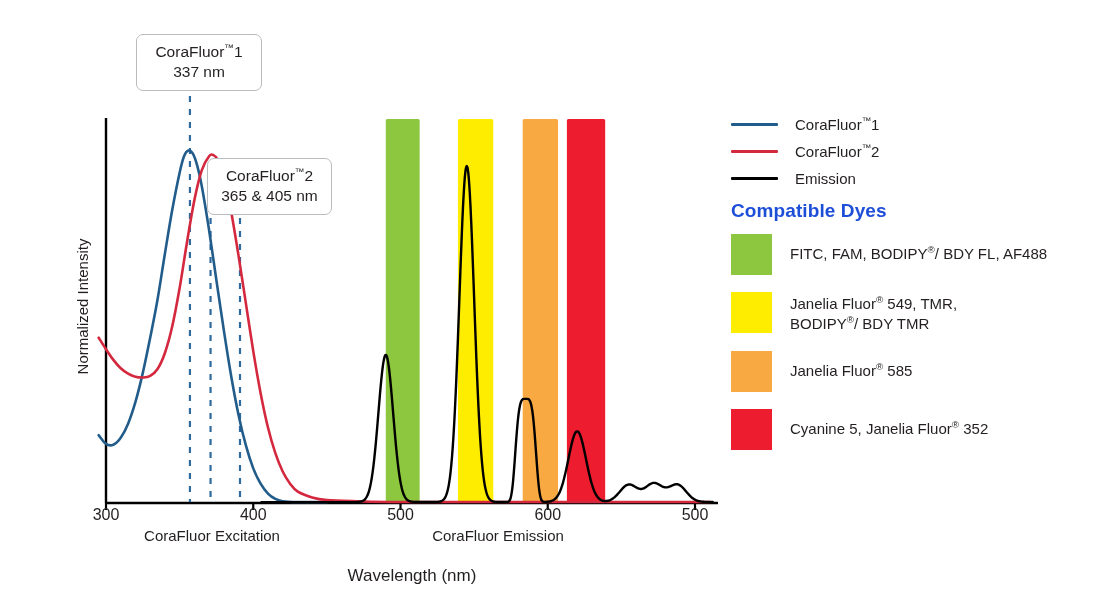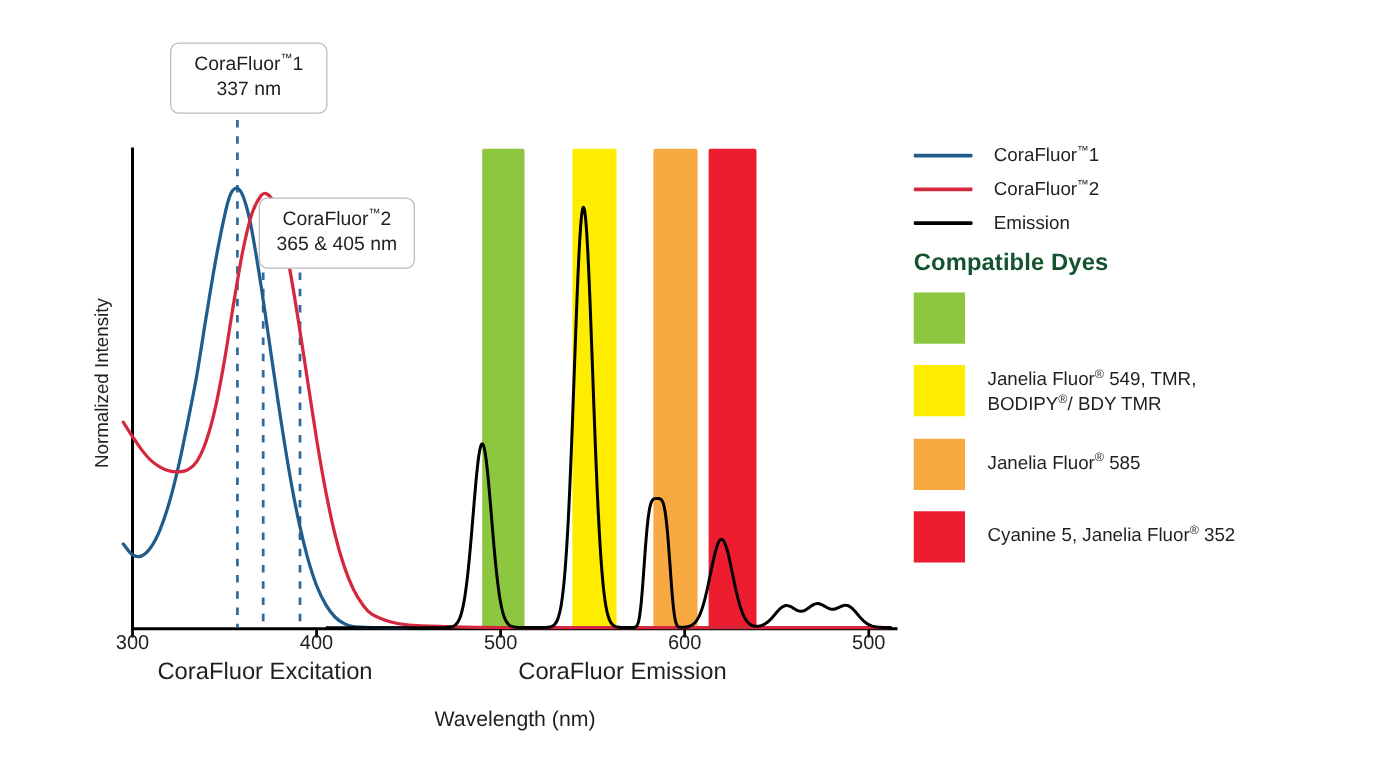--- a/index.html
+++ b/index.html
@@ -58,21 +58,21 @@
   
   .axis-tick {
     position: absolute;
     font-size: 16px;
     color: #231f20;
     transform: translateX(-50%);
     white-space: nowrap;
   }
   .axis-sublabel {
     position: absolute;
-    font-size: 19px;
+    font-size: 15px;
     color: #231f20;
     text-align: center;
     transform: translateX(-50%);
     white-space: nowrap;
   }
   #axis-title {
     position: absolute;
     left: 412px;
     top: 566px;
     font-size: 17px;
@@ -122,21 +122,21 @@
     vertical-align: super;
     line-height: 0;
   }
 
   #dyes-heading {
     position: absolute;
     left: 731px;
     top: 200px;
     font-size: 19px;
     font-weight: bold;
-    color: #14532d;
+    color: #1d4ed8;
     letter-spacing: 0.1px;
   }
 
   #legend-dyes {
     position: absolute;
     left: 731px;
     top: 234px;
     width: 370px;
   }
   .dye-row {
@@ -241,20 +241,23 @@
         <span class="legend-swatch-line" style="background: rgb(0, 0, 0);"></span>
         <span class="legend-line-label"><span>Emission</span></span>
       </div>
     </div>
 
   <div id="dyes-heading">Compatible Dyes</div>
 
   <div id="legend-dyes">
       <div class="dye-row">
         <span class="dye-swatch" style="background: rgb(141, 198, 63);"></span>
+        <span class="dye-label">
+          <div><span>FITC, FAM, BODIPY</span><sup class="reg">®</sup><span>/ BDY FL, AF488</span></div>
+        </span>
       </div>
       <div class="dye-row two-line">
         <span class="dye-swatch" style="background: rgb(255, 237, 0);"></span>
         <span class="dye-label">
           <div><span>Janelia Fluor</span><sup class="reg">®</sup><span> 549, TMR,</span></div>
           <div><span>BODIPY</span><sup class="reg">®</sup><span>/ BDY TMR</span></div>
         </span>
       </div>
       <div class="dye-row">
         <span class="dye-swatch" style="background: rgb(249, 169, 66);"></span>

